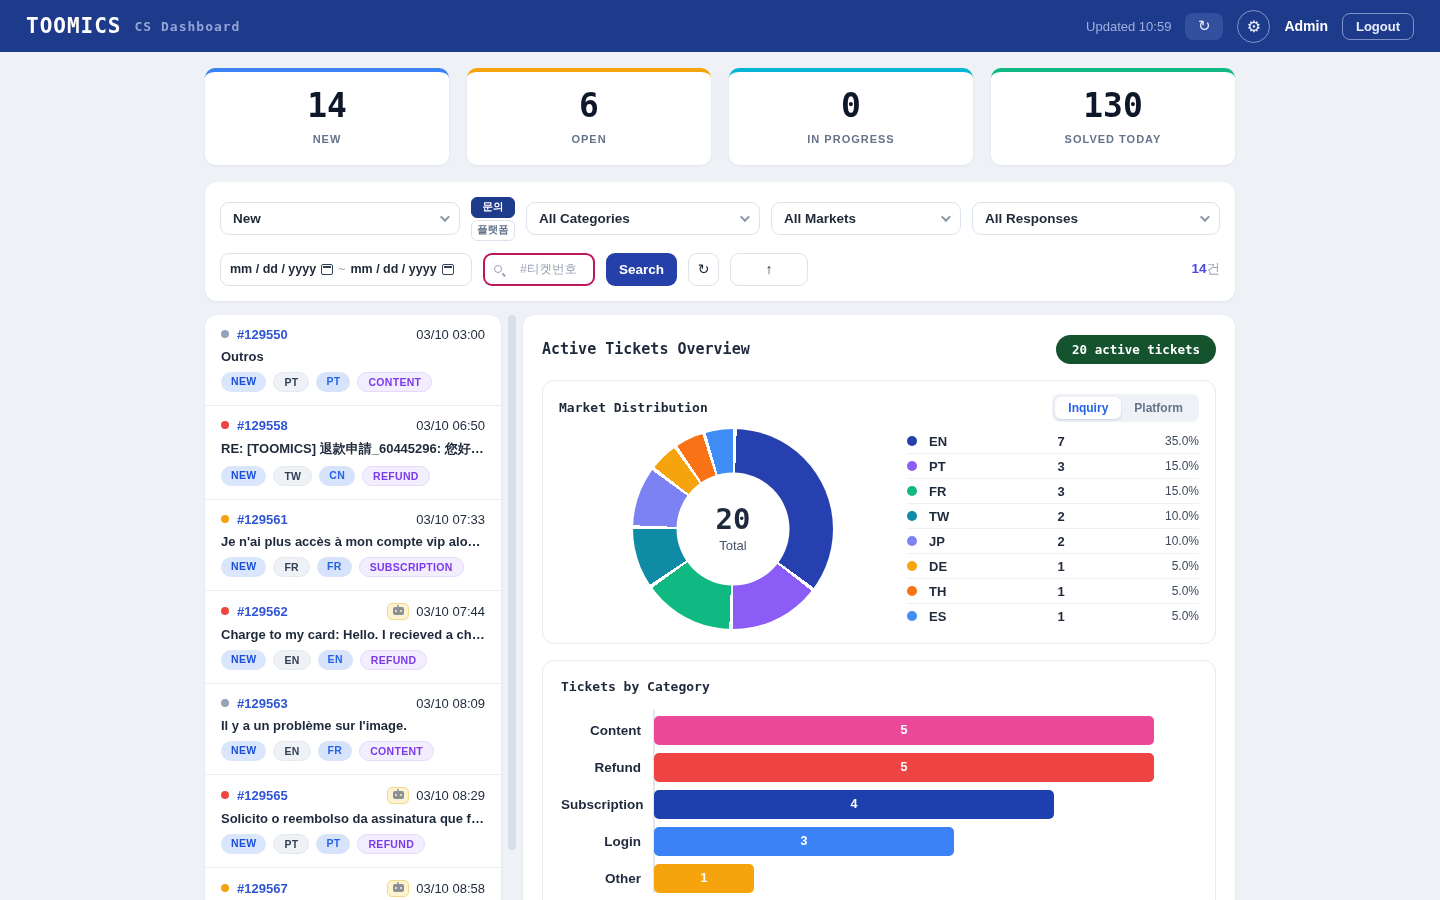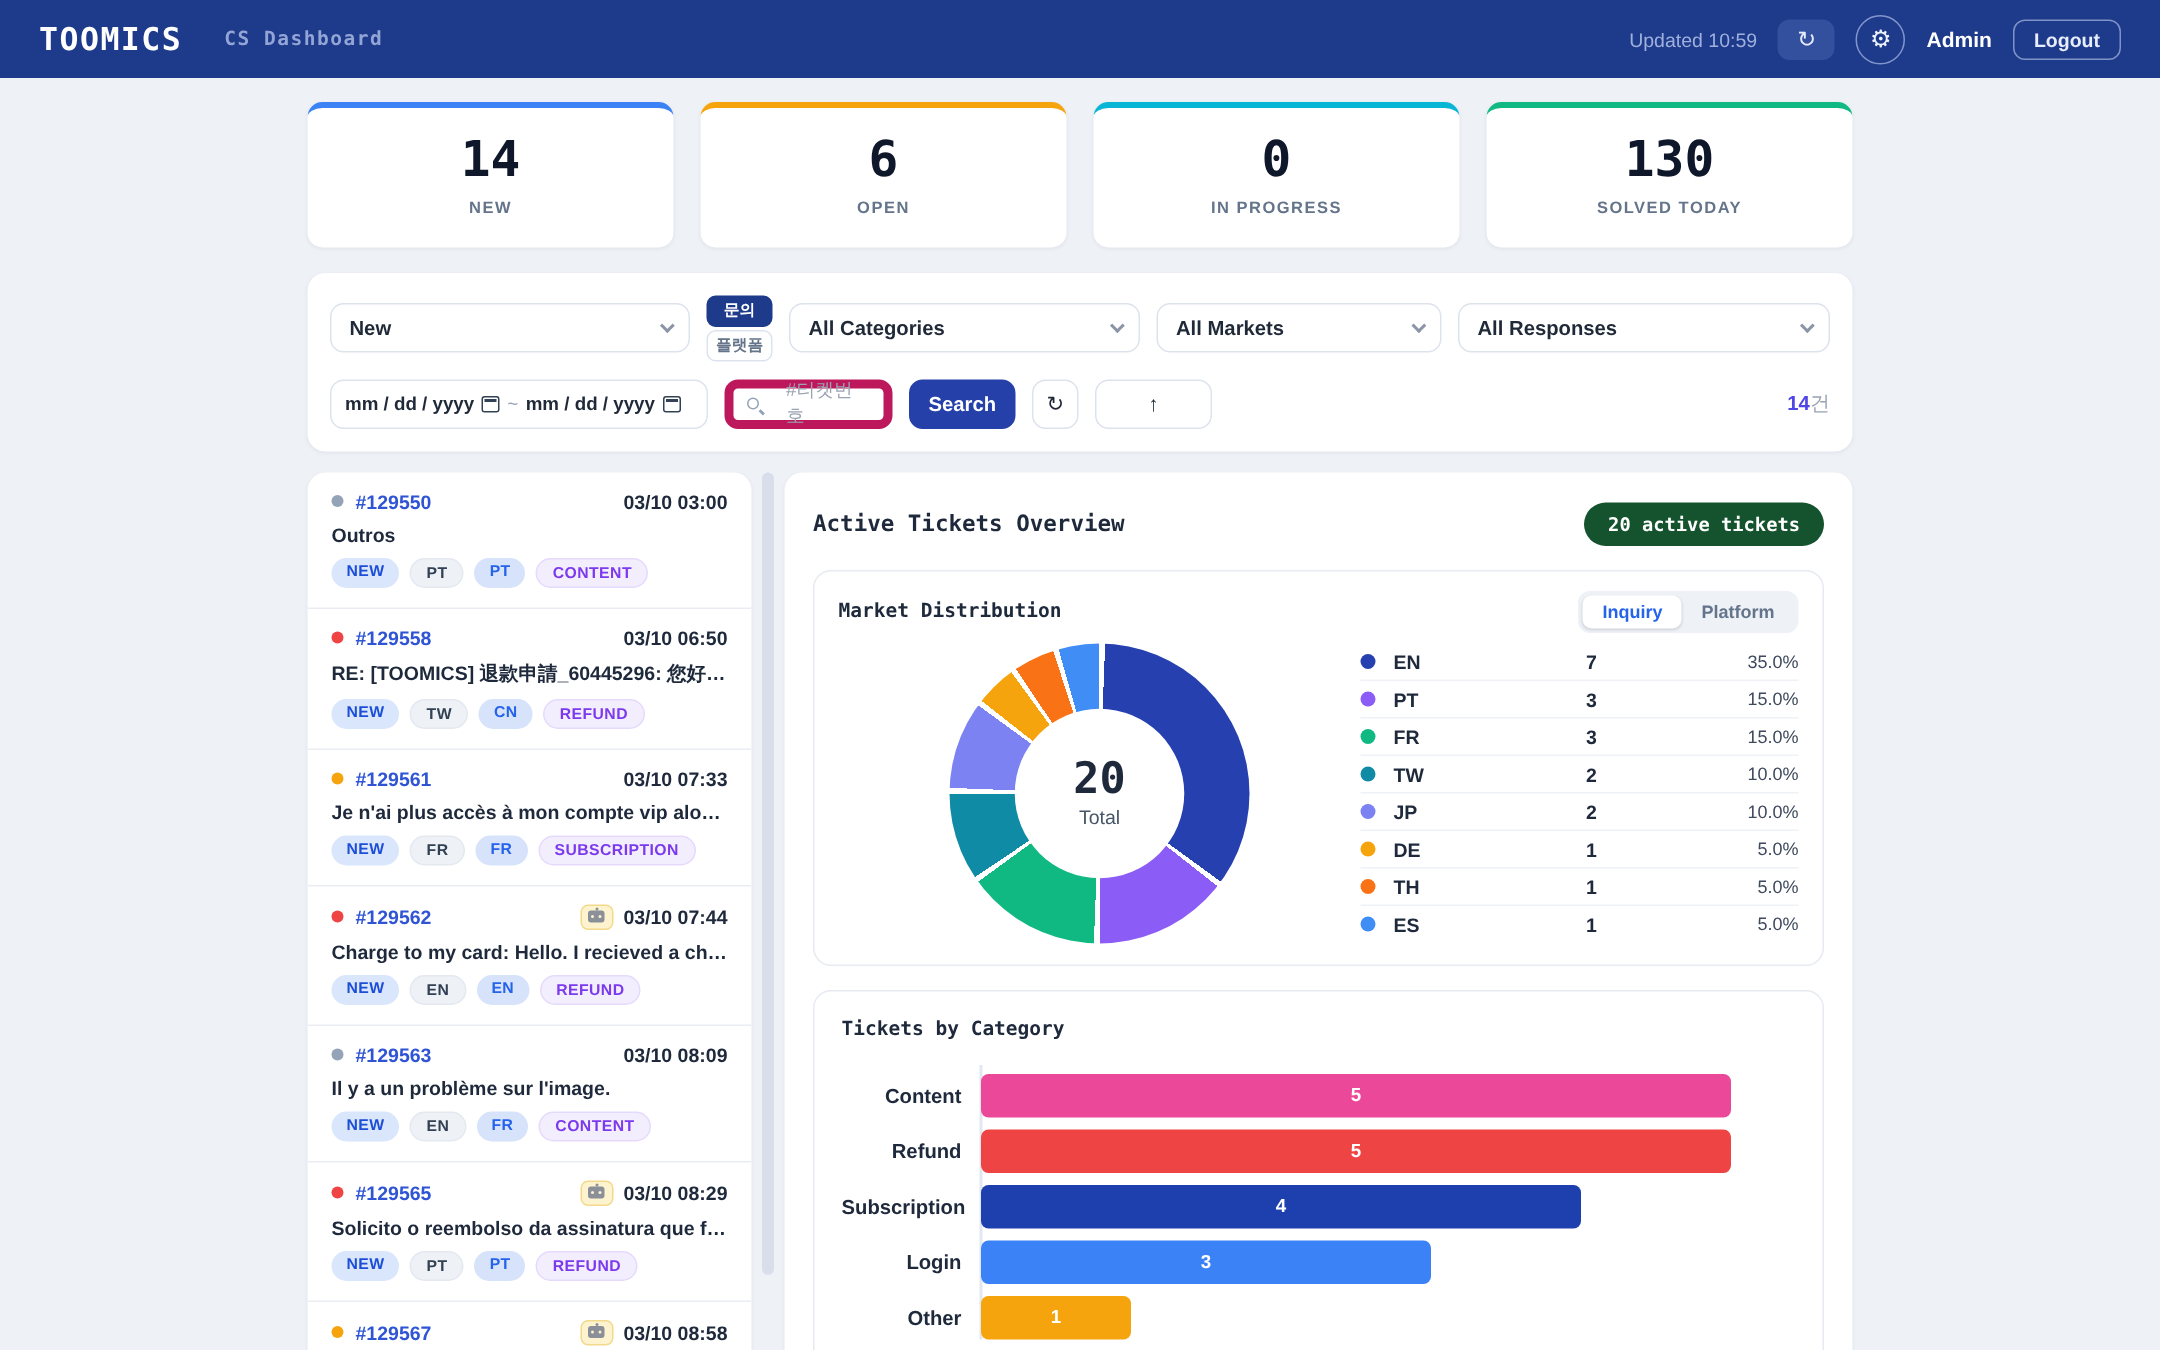--- a/index.html
+++ b/index.html
@@ -3,21 +3,21 @@
 <meta charset="utf-8">
 <style>
   * { margin:0; padding:0; box-sizing:border-box; }
   html,body { width:1440px; height:900px; overflow:hidden; }
   body { background:#eef1f6; font-family:"Liberation Sans", sans-serif; color:#1e293b; }
   .mono { font-family:"DejaVu Sans Mono", monospace; }
 
   
   .navbar { height:52px; background:#1e3a8a; display:flex; align-items:center; padding:0 26px; }
   .brand { color:#fff; font-size:21px; font-weight:bold; letter-spacing:1px; }
-  .nav-sub { color:#93a5d6; font-size:13px; font-weight:bold; letter-spacing:1px; margin-left:28px; }
+  .nav-sub { color:#93a5d6; font-size:13px; font-weight:bold; letter-spacing:1px; margin-left:13px; }
   .nav-right { margin-left:auto; display:flex; align-items:center; gap:14px; }
   .nav-updated { color:#9fb0dd; font-size:13px; }
   .nav-iconbtn { width:38px; height:27px; background:#32509e; border:none; border-radius:8px; color:#e4eafd; font-size:15px; display:flex; align-items:center; justify-content:center; cursor:pointer; }
   .nav-gearbtn { width:33px; height:33px; background:transparent; border:1.5px solid #8396cc; border-radius:50%; color:#eef2ff; font-size:16px; display:flex; align-items:center; justify-content:center; cursor:pointer; }
   .nav-user { color:#fff; font-weight:bold; font-size:14px; }
   .nav-logout { background:transparent; border:1.5px solid #7f93c8; border-radius:8px; color:#e8edfd; font-weight:bold; font-size:13px; padding:5px 13px; cursor:pointer; }
 
   .container { width:1030px; margin:0 auto; }
 
   
@@ -36,42 +36,42 @@
   .w-status { width:240px; } .w-markets { width:190px; } .w-categories { width:234px; } .w-responses { flex:1; }
   .toggle-stack { width:44px; display:flex; flex-direction:column; gap:2px; }
   .toggle-btn { font-size:10.5px; font-weight:bold; border-radius:6px; padding:2.5px 0; text-align:center; cursor:pointer; }
   .toggle-on { background:#1e3a8a; color:#fff; border:1px solid #1e3a8a; }
   .toggle-off { background:#fff; color:#64748b; border:1px solid #dde3ec; }
 
   .date-group { width:252px; height:33px; border:1px solid #dde3ec; border-radius:9px; display:flex; align-items:center; padding:0 9px; gap:5px; font-size:12.5px; font-weight:bold; color:#1f2937; }
   .cal { width:12px; height:11px; border:1.5px solid #334155; border-radius:2px; position:relative; flex:0 0 auto; }
   .cal::before { content:''; position:absolute; top:1px; left:1px; right:1px; height:2px; background:#334155; }
   .date-sep { color:#9aa4b2; font-weight:normal; }
-  .search-box { width:112px; height:33px; border:6px solid #be185d; border-radius:9px; display:flex; align-items:center; padding:0 9px; gap:18px; color:#9aa4b2; font-size:12.5px; }
+  .search-box { width:112px; height:33px; border:2px solid #be185d; border-radius:9px; display:flex; align-items:center; padding:0 9px; gap:18px; color:#9aa4b2; font-size:12.5px;text-align:center; }
   .mag { width:8px; height:8px; border:1.5px solid #94a3b8; border-radius:50%; position:relative; flex:0 0 auto; }
   .mag::after { content:''; position:absolute; width:4px; height:1.5px; background:#94a3b8; transform:rotate(45deg); left:7px; top:8px; }
   .btn-search { width:71px; height:33px; background:#2540a8; color:#fff; border:none; border-radius:9px; font-size:13.5px; font-weight:bold; cursor:pointer; }
   .btn-sq { height:33px; background:#fff; border:1px solid #dde3ec; border-radius:9px; color:#1f2937; font-size:14px; cursor:pointer; display:flex; align-items:center; justify-content:center; }
   .btn-refresh2 { width:31px; } .btn-up { width:78px; font-weight:bold; }
   .count-wrap { margin-left:auto; font-size:13.5px; }
   .count-num { color:#4f46e5; font-weight:bold; }
   .count-unit { color:#9aa4b2; }
 
   
   .main { display:flex; margin-top:14px; align-items:flex-start; }
   .ticket-panel { width:296px; background:#fff; border-radius:12px; box-shadow:0 1px 3px rgba(15,23,42,.06); overflow:hidden; }
   .scroll-strip { width:8px; border-radius:4px; background:#d9dfea; height:535px; margin:0 7px; flex:0 0 auto; }
   .right-panel { flex:1; background:#fff; border-radius:12px; box-shadow:0 1px 3px rgba(15,23,42,.06); padding:20px 19px; height:596px; }
 
   
   .ticket-item { padding:12px 16px 13px; border-bottom:1px solid #e9edf3; cursor:pointer; }
   .t-row1 { display:flex; align-items:center; gap:8px; }
   .t-dot { width:8px; height:8px; border-radius:50%; flex:0 0 auto; }
   .t-id { color:#2f55d4; font-weight:bold; font-size:13px; }
-  .t-time { margin-left:auto; font-weight:bold; font-size:13px; color:#1e293b; display:flex; align-items:center; gap:7px; }
+  .t-time { margin-left:auto; font-weight:normal; font-size:13px; color:#1e293b; display:flex; align-items:center; gap:7px; }
   .bot-badge { width:22px; height:17px; background:#fdf3cf; border:1px solid #f3d98b; border-radius:5px; display:inline-flex; align-items:center; justify-content:center; }
   .bot-glyph { width:11px; height:8px; background:#8a8f98; border-radius:2px; position:relative; display:inline-block; }
   .bot-glyph::before { content:''; position:absolute; top:2.5px; left:2px; width:2px; height:2px; background:#fdf3cf; border-radius:50%; box-shadow:5px 0 0 #fdf3cf; }
   .bot-glyph::after { content:''; position:absolute; top:-2.5px; left:4.5px; width:2px; height:2px; background:#8a8f98; border-radius:50%; }
   .t-title { margin-top:7px; font-weight:bold; font-size:13px; color:#1e293b; white-space:nowrap; overflow:hidden; text-overflow:ellipsis; }
   .t-badges { margin-top:8px; display:flex; gap:7px; }
   .t-badges span { font-size:10.5px; font-weight:bold; padding:3px 10px; border-radius:10px; letter-spacing:.3px; }
   .t-badges span:nth-child(1) { background:#d9e6fb; color:#1d4ed8; }
   .t-badges span:nth-child(2) { background:#eef1f6; color:#334155; border:1px solid #e4e9f0; }
   .t-badges span:nth-child(3) { background:#d7e3fa; color:#2563eb; }

